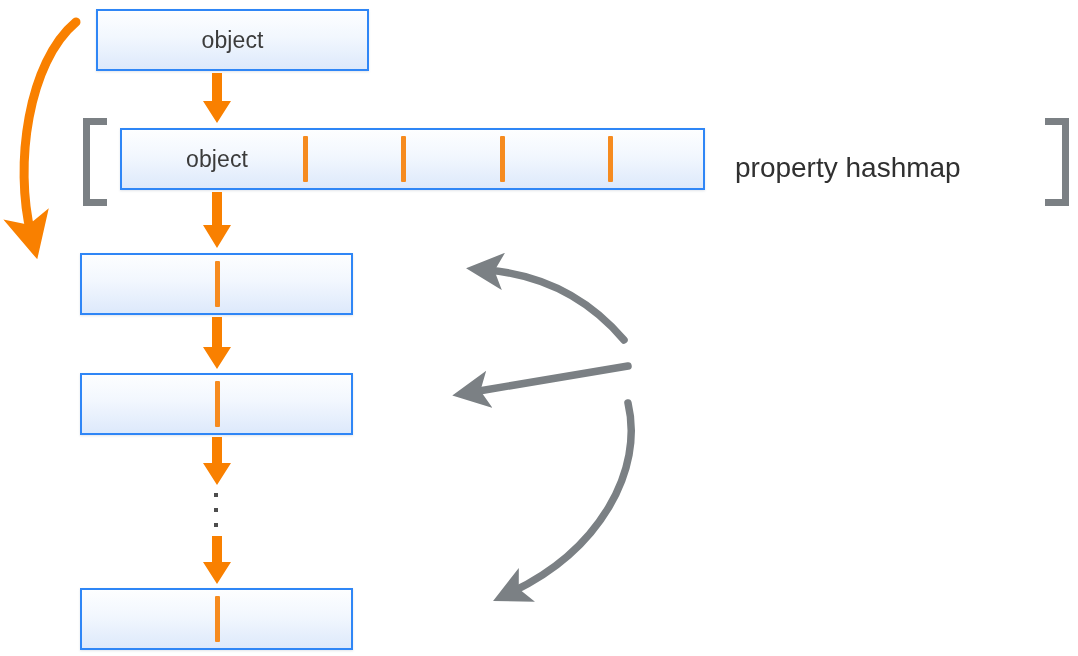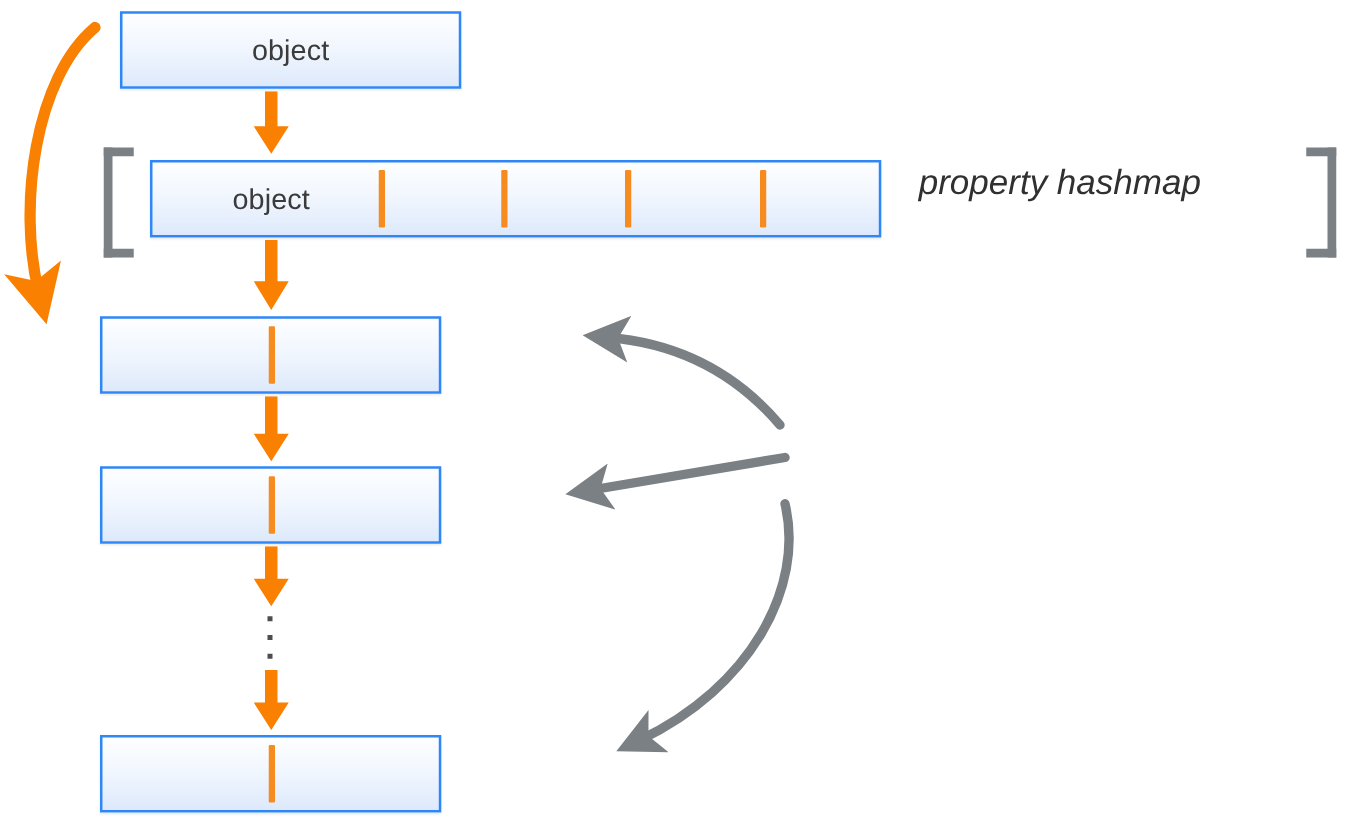--- a/index.html
+++ b/index.html
@@ -89,21 +89,21 @@
                    border-right: 7px solid #7b8084; }
 
   
   .caption {
     position: absolute;
     font-size: 28px;
     color: #303030;
     white-space: nowrap;
     line-height: 1;
   }
-  #label-hashmap { left: 735px; top: 132px; font-style: italic; }
+  #label-hashmap { left: 735px; top: 154px; }
   #label-pairs   { left: 635px; top: 348px; }
 
   
   .overlay {
     position: absolute;
     left: 0;
     top: 0;
     width: 1078px;
     height: 656px;
     pointer-events: none;

